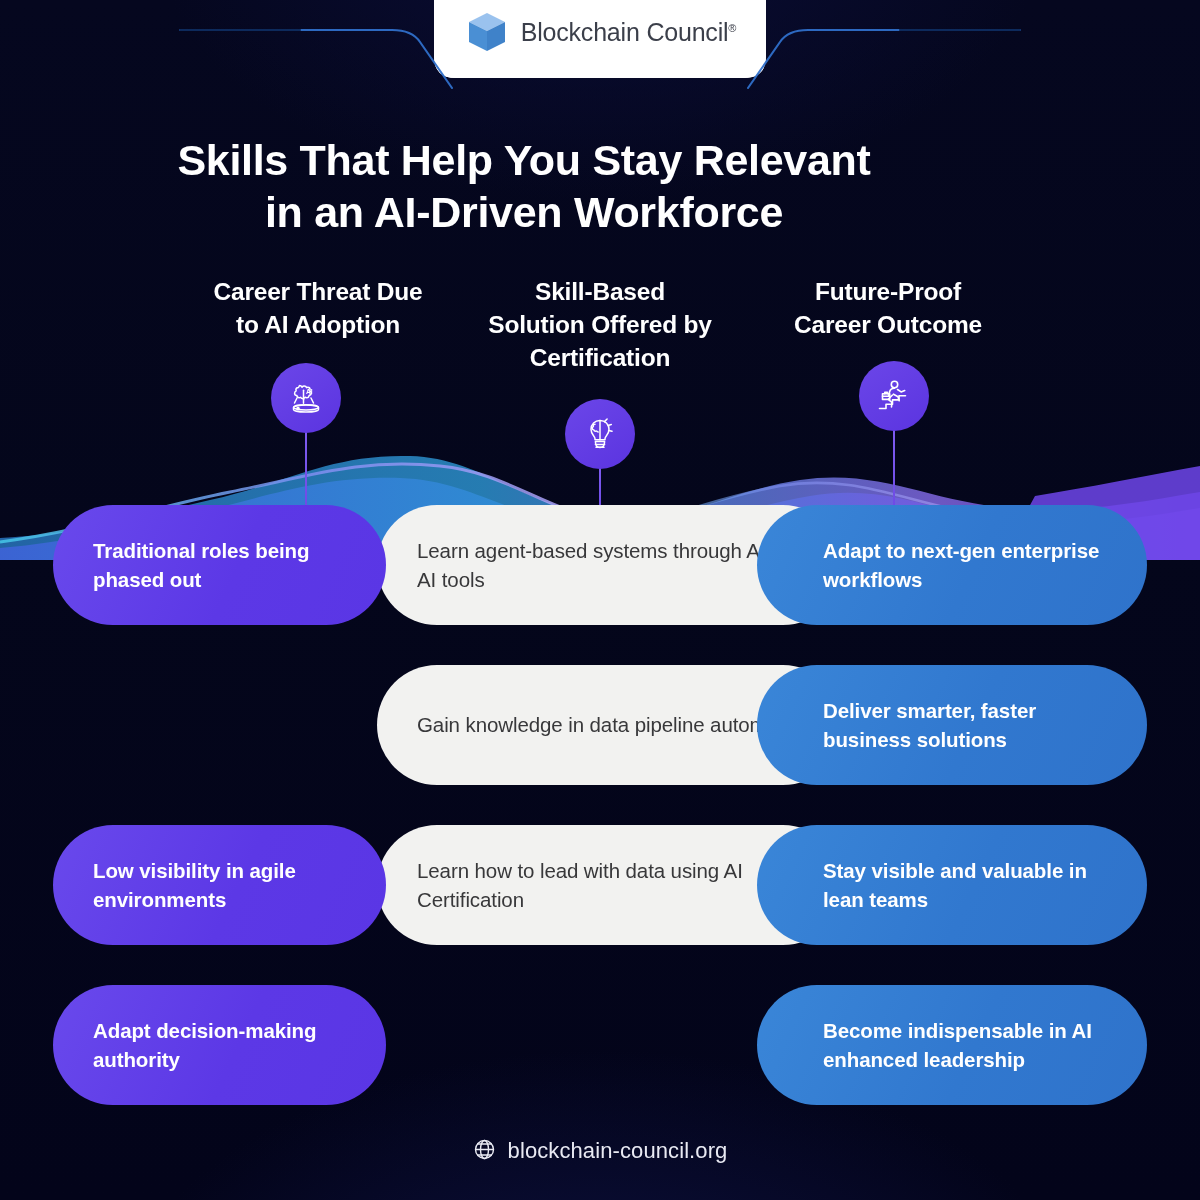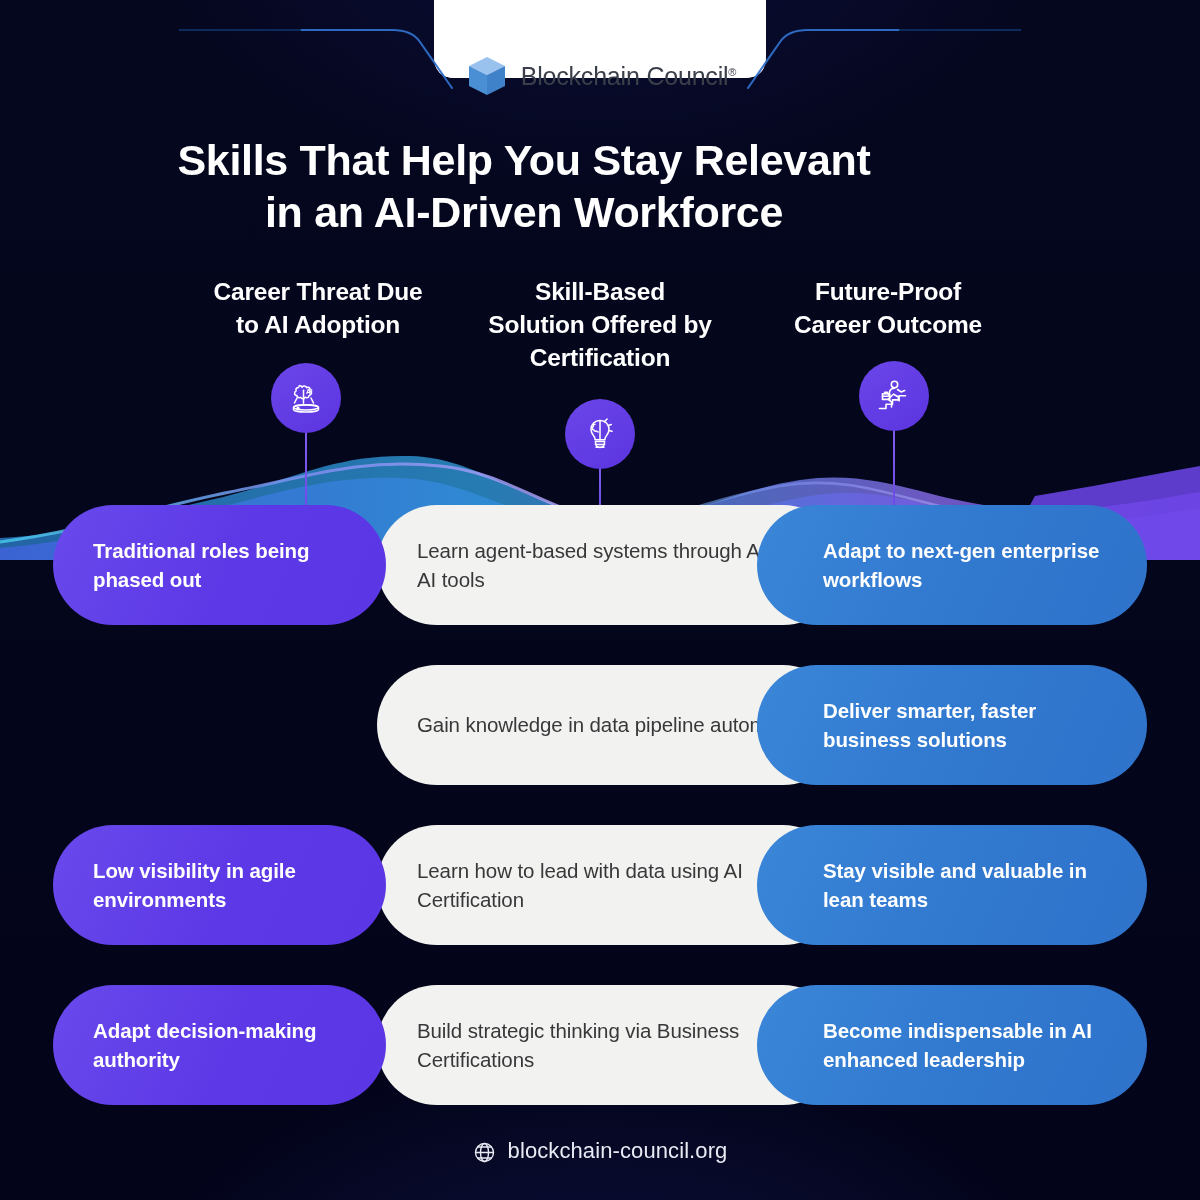--- a/index.html
+++ b/index.html
@@ -17,21 +17,21 @@
       linear-gradient(180deg,#05071f 0%,#04061b 45%,#03041a 100%);
     overflow:hidden;
   }
 
   
   .header-notch { position:absolute; top:0; left:0; width:1200px; height:120px; }
   .logo-wrap {
     position:absolute; top:0; left:50%; transform:translateX(-50%);
     width:332px; height:78px;
     display:flex; align-items:center; justify-content:center; gap:11px;
-    z-index:6; padding-bottom:14px;margin-top:44px;
+    z-index:6; padding-bottom:14px;
   }
   .logo-cube { width:46px; height:46px; position:relative; flex:0 0 auto; }
   .logo-text {
     font-size:25px; font-weight:400; color:#3b3f4a;
     letter-spacing:-0.2px; position:relative; white-space:nowrap;
   }
   .logo-reg { font-size:11px; vertical-align:super; color:#3b3f4a; }
 
   
   .title {
@@ -94,21 +94,21 @@
     left:757px; width:390px;
     background:linear-gradient(115deg,#3a86d8 0%,#3178cf 55%,#2f73cb 100%);
     z-index:4;
   }
   .pill-outcome .ptext { color:#ffffff; font-weight:700; font-size:20.5px;
     line-height:1.42; padding-left:66px; padding-right:22px; letter-spacing:-0.1px; }
 
   
   .footer {
     position:absolute; bottom:36px; left:0; width:1200px;
-    display:flex; align-items:flex-end; justify-content:center; gap:12px;
+    display:flex; align-items:flex-start; justify-content:center; gap:12px;
     color:#e9eaf3; font-size:22px; font-weight:400; letter-spacing:0.1px;
   }
 </style>
 </head>
 <body>
 
 <div class="canvas">
 
   <div class="header-notch">
     <svg width="1200" height="120" viewBox="0 0 1200 120">
@@ -248,23 +248,20 @@
       </div>
       <div class="pill pill-threat">
         <span class="ptext">Low visibility in agile environments</span>
       </div>
       <div class="pill pill-outcome">
         <span class="ptext">Stay visible and valuable in lean teams</span>
       </div>
     </div>
 
     <div class="row">
-      <div class="pill pill-solution">
-        <span class="ptext">Build strategic thinking via Business Certifications</span>
-      </div>
       <div class="pill pill-threat">
         <span class="ptext">Adapt decision-making authority</span>
       </div>
       <div class="pill pill-outcome">
         <span class="ptext">Become indispensable in AI enhanced leadership</span>
       </div>
     </div>
 
   </div>
 

